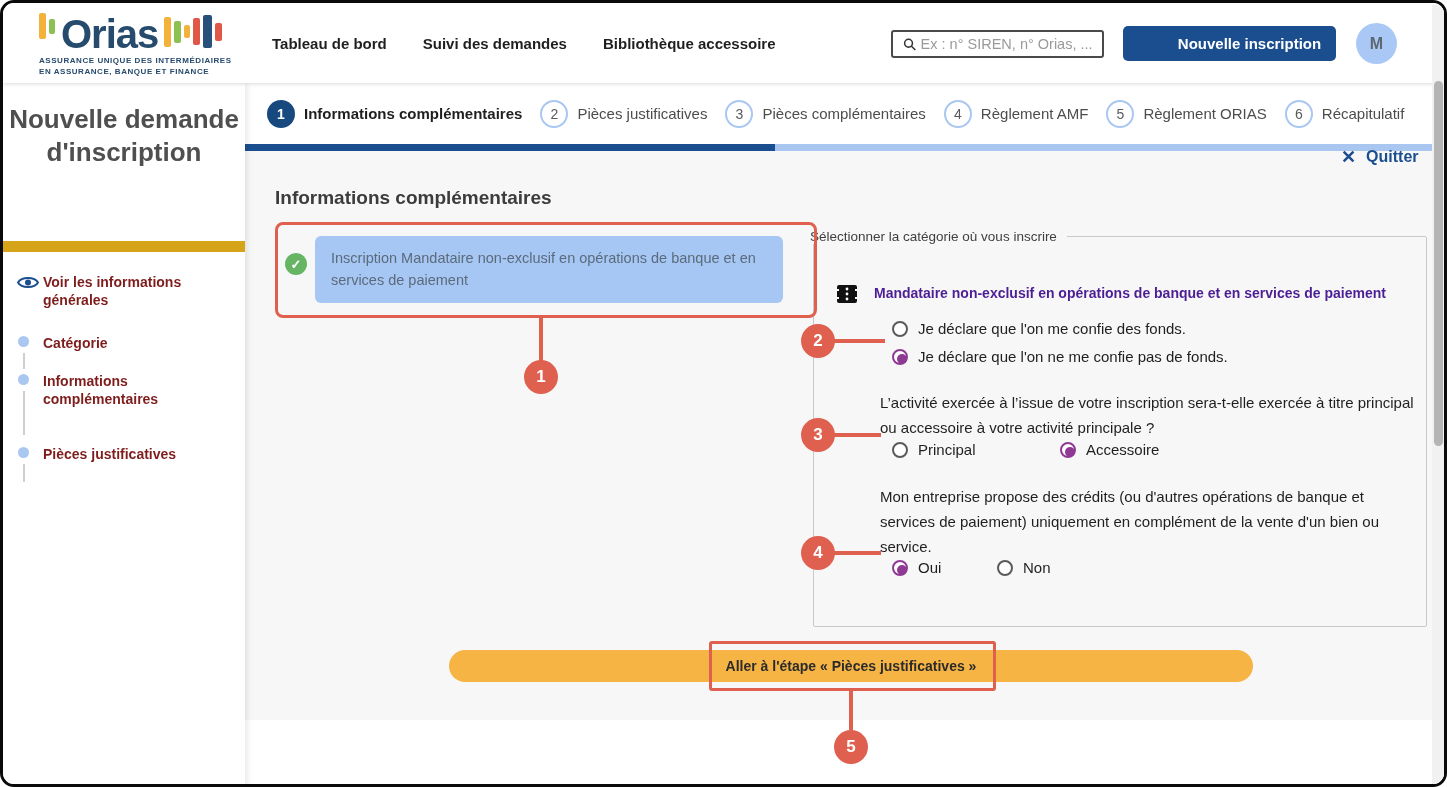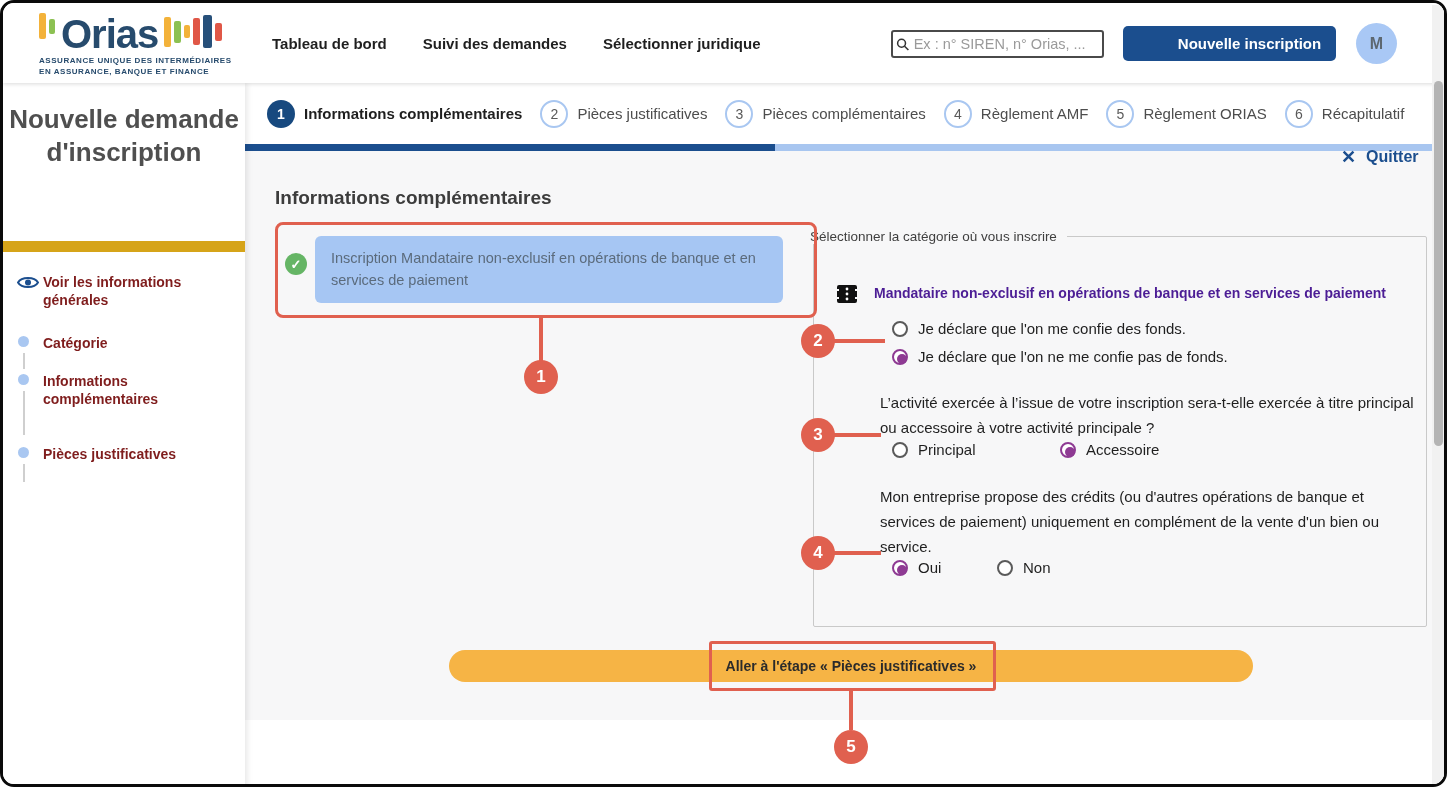--- a/index.html
+++ b/index.html
@@ -17,21 +17,21 @@
             box-shadow:0 1px 4px rgba(0,0,0,.15); z-index:30; }
   .logo { left:36px; top:10px; display:flex; align-items:flex-start; gap:6px; }
   .logo-bars { display:flex; align-items:center; gap:3px; }
   .logo-bar { border-radius:2px; }
   .logo-name { font-size:40px; font-weight:bold; color:#274b6d; letter-spacing:-1px; line-height:42px; }
   .tagline { left:36px; top:52px; width:210px; font-size:8px; font-weight:bold;
              letter-spacing:.55px; color:#274b6d; line-height:11px; }
   .topnav { left:252px; top:0; height:80px; display:flex; align-items:center; gap:36px;margin-left:17px; }
   .topnav a { font-size:15px; font-weight:bold; color:#1f1f1f; text-decoration:none; cursor:pointer; }
   .search { left:888px; top:27px; width:213px; height:28px; border:2px solid #4a4a4a;
-            border-radius:3px; background:#fff; display:flex; align-items:center; padding:0 3px; gap:4px; }
+            border-radius:3px; background:#fff; display:flex; align-items:center; padding:0 10px; gap:4px; }
   .search input { border:none; outline:none; width:100%; font-size:14.5px; color:#333;
                   font-family:"Liberation Sans", sans-serif; background:transparent; }
   .search input::placeholder { color:#9a9a9a; }
   .new-btn { left:1120px; top:23px; width:213px; height:35px; background:#1b4e8e; color:#fff;
              border:none; border-radius:5px; font-size:15px; font-weight:bold; cursor:pointer;
              font-family:"Liberation Sans", sans-serif;padding-left:40px; }
   .avatar { left:1353px; top:20px; width:41px; height:41px; border-radius:50%;
             background:#a9c8f5; display:flex; align-items:center; justify-content:center;
             font-size:16px; font-weight:bold; color:#5d6770; cursor:pointer; }
 
@@ -127,21 +127,21 @@
       </span>
     </div>
     <div class="abs tagline">
       <div>ASSURANCE UNIQUE DES INTERMÉDIAIRES</div>
       <div>EN ASSURANCE, BANQUE ET FINANCE</div>
     </div>
 
     <nav class="abs topnav">
       <a>Tableau de bord</a>
       <a>Suivi des demandes</a>
-      <a>Sélectionner juridique</a>
+      <a>Bibliothèque accessoire</a>
     </nav>
 
     <div class="abs search">
       <svg width="15" height="15" viewBox="0 0 16 16">
         <circle cx="6.5" cy="6.5" r="4.6" fill="none" stroke="#333" stroke-width="1.8"></circle>
         <line x1="10" y1="10" x2="14.5" y2="14.5" stroke="#333" stroke-width="1.8"></line>
       </svg>
       <input type="text" placeholder="Ex : n° SIREN, n° Orias, ..." style="">
     </div>
 

